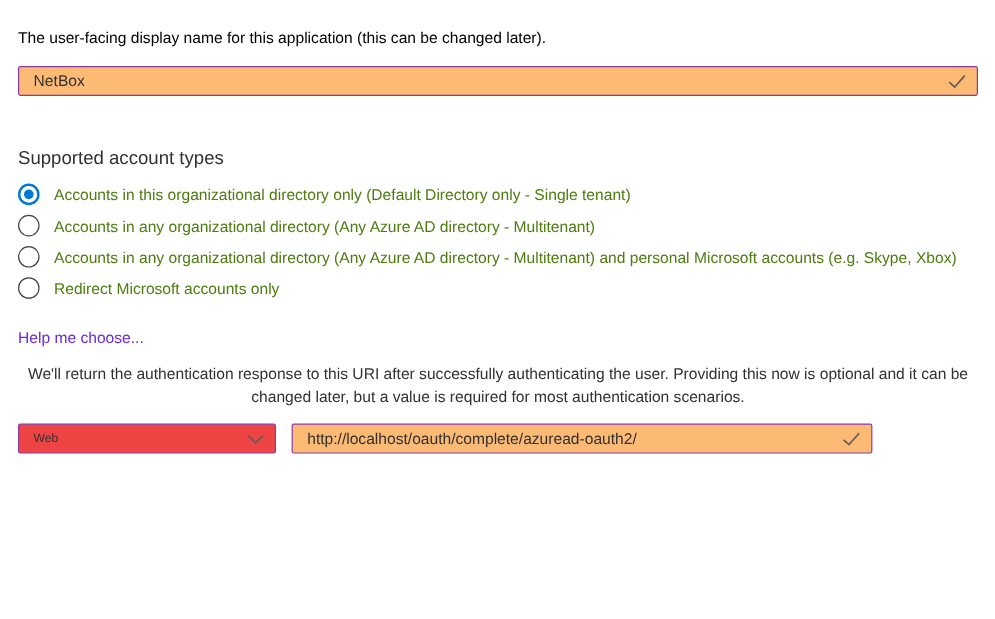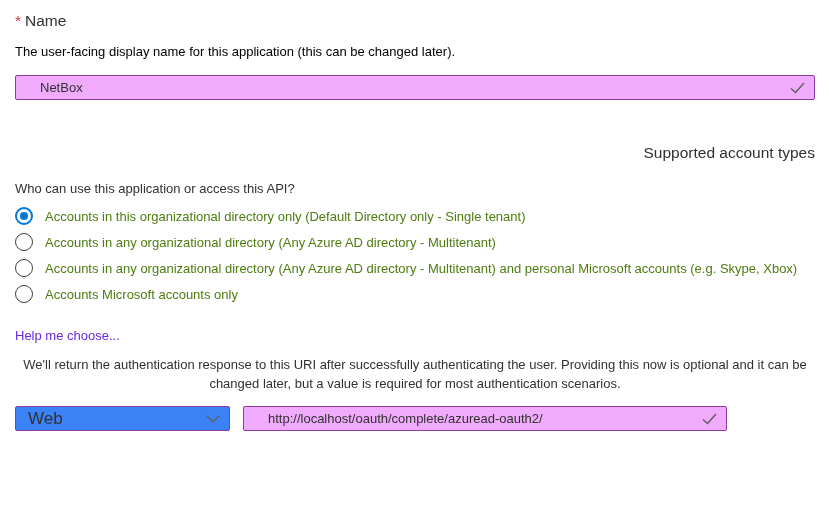--- a/index.html
+++ b/index.html
@@ -26,36 +26,36 @@
     line-height: 16px;
     color: #000000;
   }
 
   .field-wrap { position: relative; margin-top: 15px; width: 800px; }
   .text-input {
     width: 100%;
     height: 25px;
     border: 1px solid #8a3ba5;
     border-radius: 2px;
-    padding: 0 30px 0 24px;
+    padding: 0 30px 0 12px;
     font-family: "Liberation Sans", "DejaVu Sans", sans-serif;
     font-size: 13px;
     color: #323130;
     outline: none;
-    background: #f0abfc;
+    background: #fdba74;
   }
   .valid-check {
     position: absolute;
     right: 10px; top: 50%;
     transform: translateY(-50%);
     width: 15px; height: 12px;
     pointer-events: none;
   }
 
-  .section-2 { margin-top: 43px; text-align: right; }
+  .section-2 { margin-top: 43px; }
   .question {
     margin-top: 18px;
     font-size: 13px;
     line-height: 16px;
   }
 
   .radio-group { margin-top: 6px; }
   .radio-row {
     display: flex;
     align-items: center;
@@ -109,74 +109,70 @@
   .uri-row {
     margin-top: 13px;
     display: flex;
     align-items: center;
   }
   .select-box {
     position: relative;
     width: 215px; height: 25px;
     border: 1px solid #8a3ba5;
     border-radius: 2px;
-    background: #3b82f6;
+    background: #ef4444;
     display: flex;
     align-items: center;
     padding: 0 30px 0 12px;
-    font-size: 17px;
+    font-size: 10px;
     color: #323130;
     cursor: pointer;
   }
   .chevron {
     position: absolute;
     right: 9px; top: 50%;
     transform: translateY(-50%);
     width: 14px; height: 8px;
     pointer-events: none;
   }
   .uri-field-wrap { position: relative; margin-left: 13px; width: 484px; }
 </style>
 </head>
 <body>
 
 <div class="page">
 
   
-  <div class="section-heading">
-    <span class="required-star">*</span><span>Name</span>
-  </div>
   <div class="desc">The user-facing display name for this application (this can be changed later).</div>
   <div class="field-wrap">
     <input class="text-input" type="text" value="NetBox" style="">
     <svg class="valid-check" viewBox="0 0 15 12">
       <polyline points="1,6.5 5.5,10.5 14,1" fill="none" stroke="#605e5c" stroke-width="1.4"></polyline>
     </svg>
   </div>
 
   
   <div class="section-heading section-2">Supported account types</div>
-  <div class="question">Who can use this application or access this API?</div>
 
   <div class="radio-group">
     <div class="radio-row">
       <span class="radio checked"></span>
       <span class="radio-label">Accounts in this organizational directory only (Default Directory only - Single tenant)</span>
     </div>
     <div class="radio-row">
       <span class="radio"></span>
       <span class="radio-label">Accounts in any organizational directory (Any Azure AD directory - Multitenant)</span>
     </div>
     <div class="radio-row">
       <span class="radio"></span>
       <span class="radio-label">Accounts in any organizational directory (Any Azure AD directory - Multitenant) and personal Microsoft accounts (e.g. Skype, Xbox)</span>
     </div>
     <div class="radio-row">
       <span class="radio"></span>
-      <span class="radio-label">Accounts Microsoft accounts only</span>
+      <span class="radio-label">Redirect Microsoft accounts only</span>
     </div>
   </div>
 
   <a class="help-link">Help me choose...</a>
 
   
   <div class="desc-wide">We'll return the authentication response to this URI after successfully authenticating the user. Providing this now is optional and it can be changed later, but a value is required for most authentication scenarios.</div>
 
   <div class="uri-row">
     <div class="select-box">

